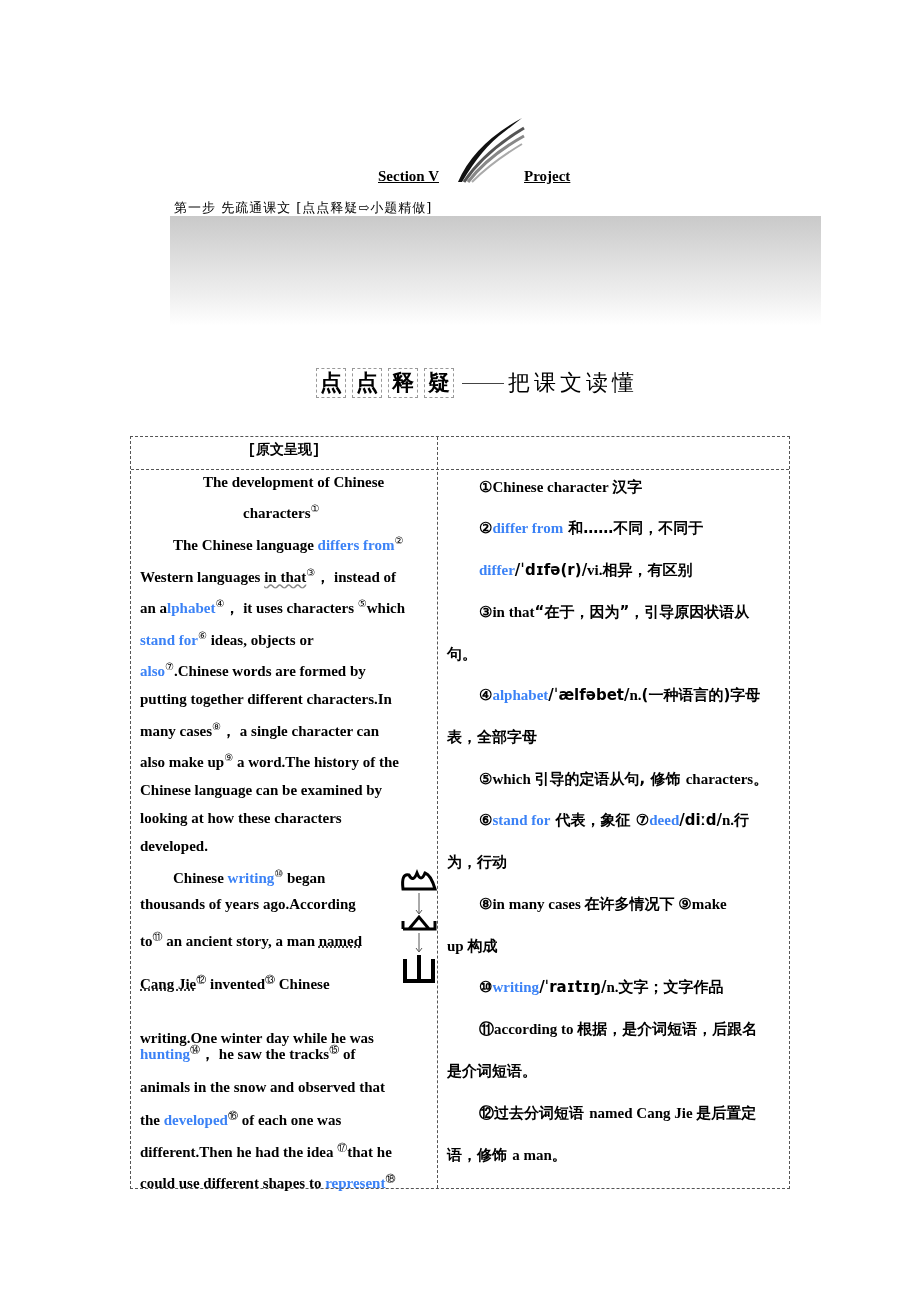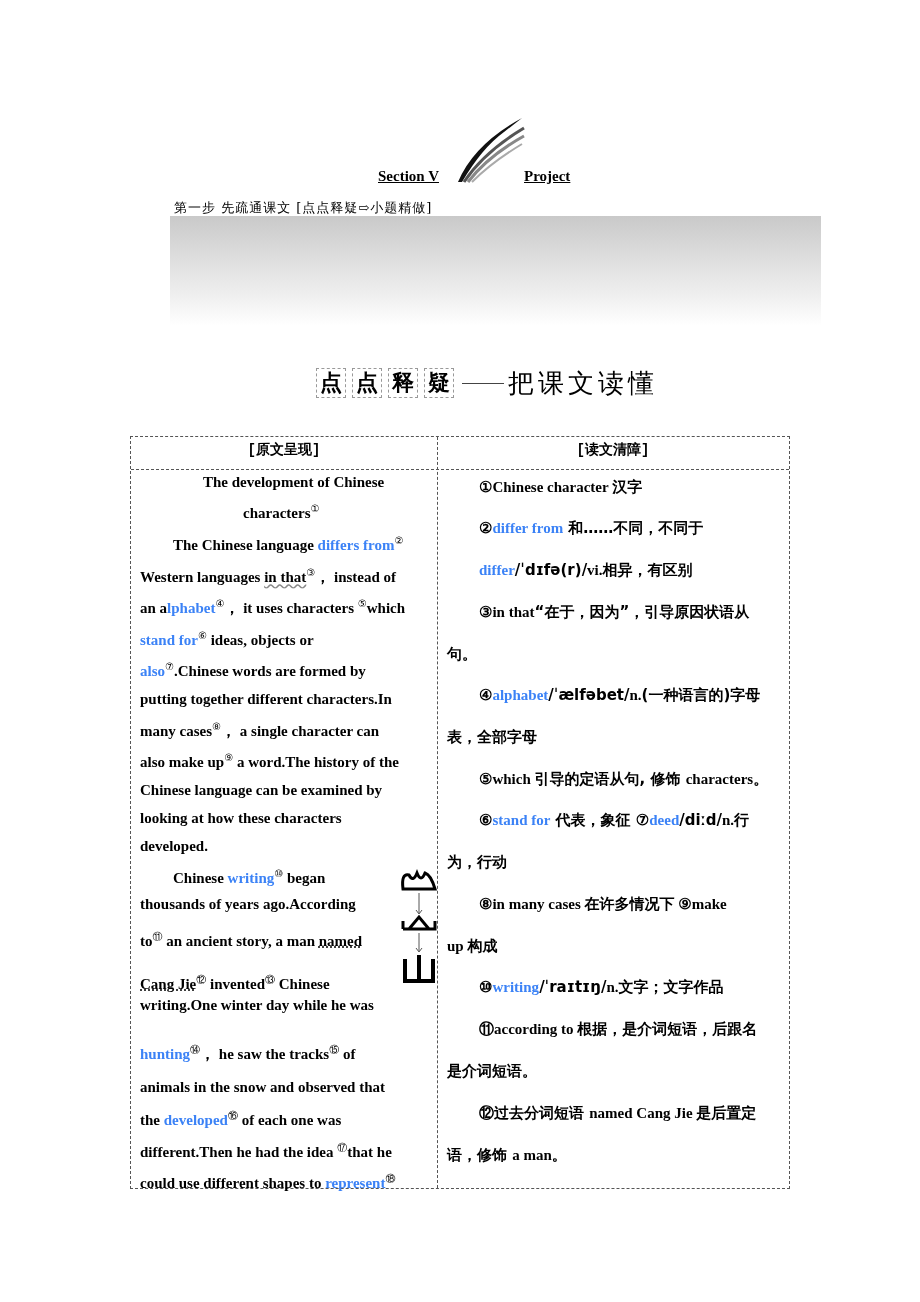--- a/index.html
+++ b/index.html
@@ -9,21 +9,21 @@
   .title-row { top:160px; left:0; width:920px; height:30px;text-align:right; }
   .sec { position:absolute; font-weight:bold; font-size:15px; text-decoration:underline; top:8px; }
   .swoosh { position:absolute; left:452px; top:-46px; width:76px; height:70px; }
   .step-line { top:199px; left:174px; font-size:13px; font-family:"DejaVu Serif", serif; letter-spacing:1px; }
   .banner { top:216px; left:170px; width:651px; height:110px;
             background:linear-gradient(to bottom, #c9c9c9 0%, #dcdcdc 35%, #eeeeee 70%, #ffffff 100%); }
   .heading { top:366px; left:316px; height:34px; display:flex; align-items:center; }
   .hbox { display:inline-block; width:28px; height:28px; border:1px dashed #999; margin-right:6px;
           text-align:center; line-height:28px; font-size:22px; font-weight:bold; font-family:"DejaVu Sans", sans-serif; }
   .hdash { display:inline-block; width:42px; border-top:1px solid #444; margin:0 4px 0 2px; }
-  .hsub { font-size:26px; letter-spacing:4px; font-family:Liberation Sans, sans-serif; }
+  .hsub { font-size:22px; letter-spacing:4px; font-family:Liberation Sans, sans-serif; }
   .tbl { top:436px; left:130px; width:660px; height:753px; border:1px dashed #555; box-sizing:border-box; }
   .vline { position:absolute; top:0; bottom:0; left:306px; border-left:1px dashed #555; }
   .hline { position:absolute; left:0; right:0; top:32px; border-top:1px dashed #555; }
   .th { position:absolute; top:4px; font-size:14px; font-weight:bold; font-family:Liberation Mono, monospace; text-align:center; }
   .left { position:absolute; left:9px; top:33px; width:294px; font-weight:bold; font-size:15px; }
   .right { position:absolute; left:316px; top:33px; width:340px; font-weight:bold; font-size:15px; }
   .ln { position:absolute; left:0; white-space:nowrap; }
   .red { color:#3b82f6; }
   .u { text-decoration:underline; }
   .uw { text-decoration:underline wavy #888; }
@@ -56,41 +56,40 @@
   <span class="hbox">释</span>
   <span class="hbox">疑</span>
   <span class="hdash"></span>
   <span class="hsub">把课文读懂</span>
 </div>
 
 <div class="abs tbl">
   <div class="vline"></div>
   <div class="hline"></div>
   <div class="th" style="left:0;width:306px">[原文呈现]</div>
-  <div class="th" style="left:306px;width:352px">[读文清障]</div>
 
   <div class="left">
     <div class="ln" style="top:4px;left:63px">The development of Chinese</div>
     <div class="ln" style="top:33px;left:103px"><span>characters</span><sup>①</sup></div>
     <div class="ln" style="top:65px;left:33px"><span>The Chinese language </span><span class="red">differs from</span><sup>②</sup></div>
     <div class="ln" style="top:97px"><span>Western languages </span><span class="uw">in that</span><sup>③</sup><span>，   instead of</span></div>
     <div class="ln" style="top:128px"><span>an a</span><span class="red">lphabet</span><sup>④</sup><span>，   it uses characters </span><sup>⑤</sup><span>which</span></div>
     <div class="ln" style="top:160px"><span class="red">stand for</span><sup>⑥</sup><span> ideas, objects or</span></div>
     <div class="ln" style="top:191px"><span class="red">also</span><sup>⑦</sup><span>.Chinese words are formed by</span></div>
     <div class="ln" style="top:221px">putting together different characters.In</div>
     <div class="ln" style="top:251px"><span>many cases</span><sup>⑧</sup><span>，   a single character can</span></div>
     <div class="ln" style="top:282px"><span>also make up</span><sup>⑨</sup><span> a word.The history of the</span></div>
     <div class="ln" style="top:312px">Chinese language can be examined by</div>
     <div class="ln" style="top:340px">looking at how these characters</div>
     <div class="ln" style="top:368px">developed.</div>
     <div class="ln" style="top:398px;left:33px"><span>Chinese </span><span class="red">writing</span><sup>⑩</sup><span>  began</span></div>
     <div class="ln" style="top:426px">thousands of years ago.According</div>
     <div class="ln" style="top:460px"><span>to</span><sup>⑪</sup><span>  an ancient story, a man </span><span class="u" style="text-decoration-style:dotted">named</span></div>
     <div class="ln" style="top:503px"><span class="u" style="text-decoration-style:dotted">Cang Jie</span><sup>⑫</sup><span>  invented</span><sup>⑬</sup><span>  Chinese</span></div>
-    <div class="ln" style="top:527px">writing.One winter day while he was</div>
+    <div class="ln" style="top:560px">writing.One winter day while he was</div>
     <div class="ln" style="top:573px"><span class="red">hunting</span><sup>⑭</sup><span>，   he saw the tracks</span><sup>⑮</sup><span>  of</span></div>
     <div class="ln" style="top:609px">animals in the snow and observed that</div>
     <div class="ln" style="top:639px"><span>the </span><span class="red">developed</span><sup>⑯</sup><span>  of each one was</span></div>
     <div class="ln" style="top:671px"><span>different.Then he had the idea  </span><sup>⑰</sup><span>that he</span></div>
     <div class="ln" style="top:702px"><span>could use different shapes to </span><span class="red">represent</span><sup>⑱</sup></div>
   </div>
 
   <svg class="glyph" viewBox="0 0 40 120">
     <path d="M4 22 Q2 6 10 8 Q14 16 18 6 Q22 16 26 6 Q32 8 36 22 Z" fill="none" stroke="#000" stroke-width="3"></path>
     <line x1="20" y1="26" x2="20" y2="46" stroke="#555" stroke-width="1"></line>

